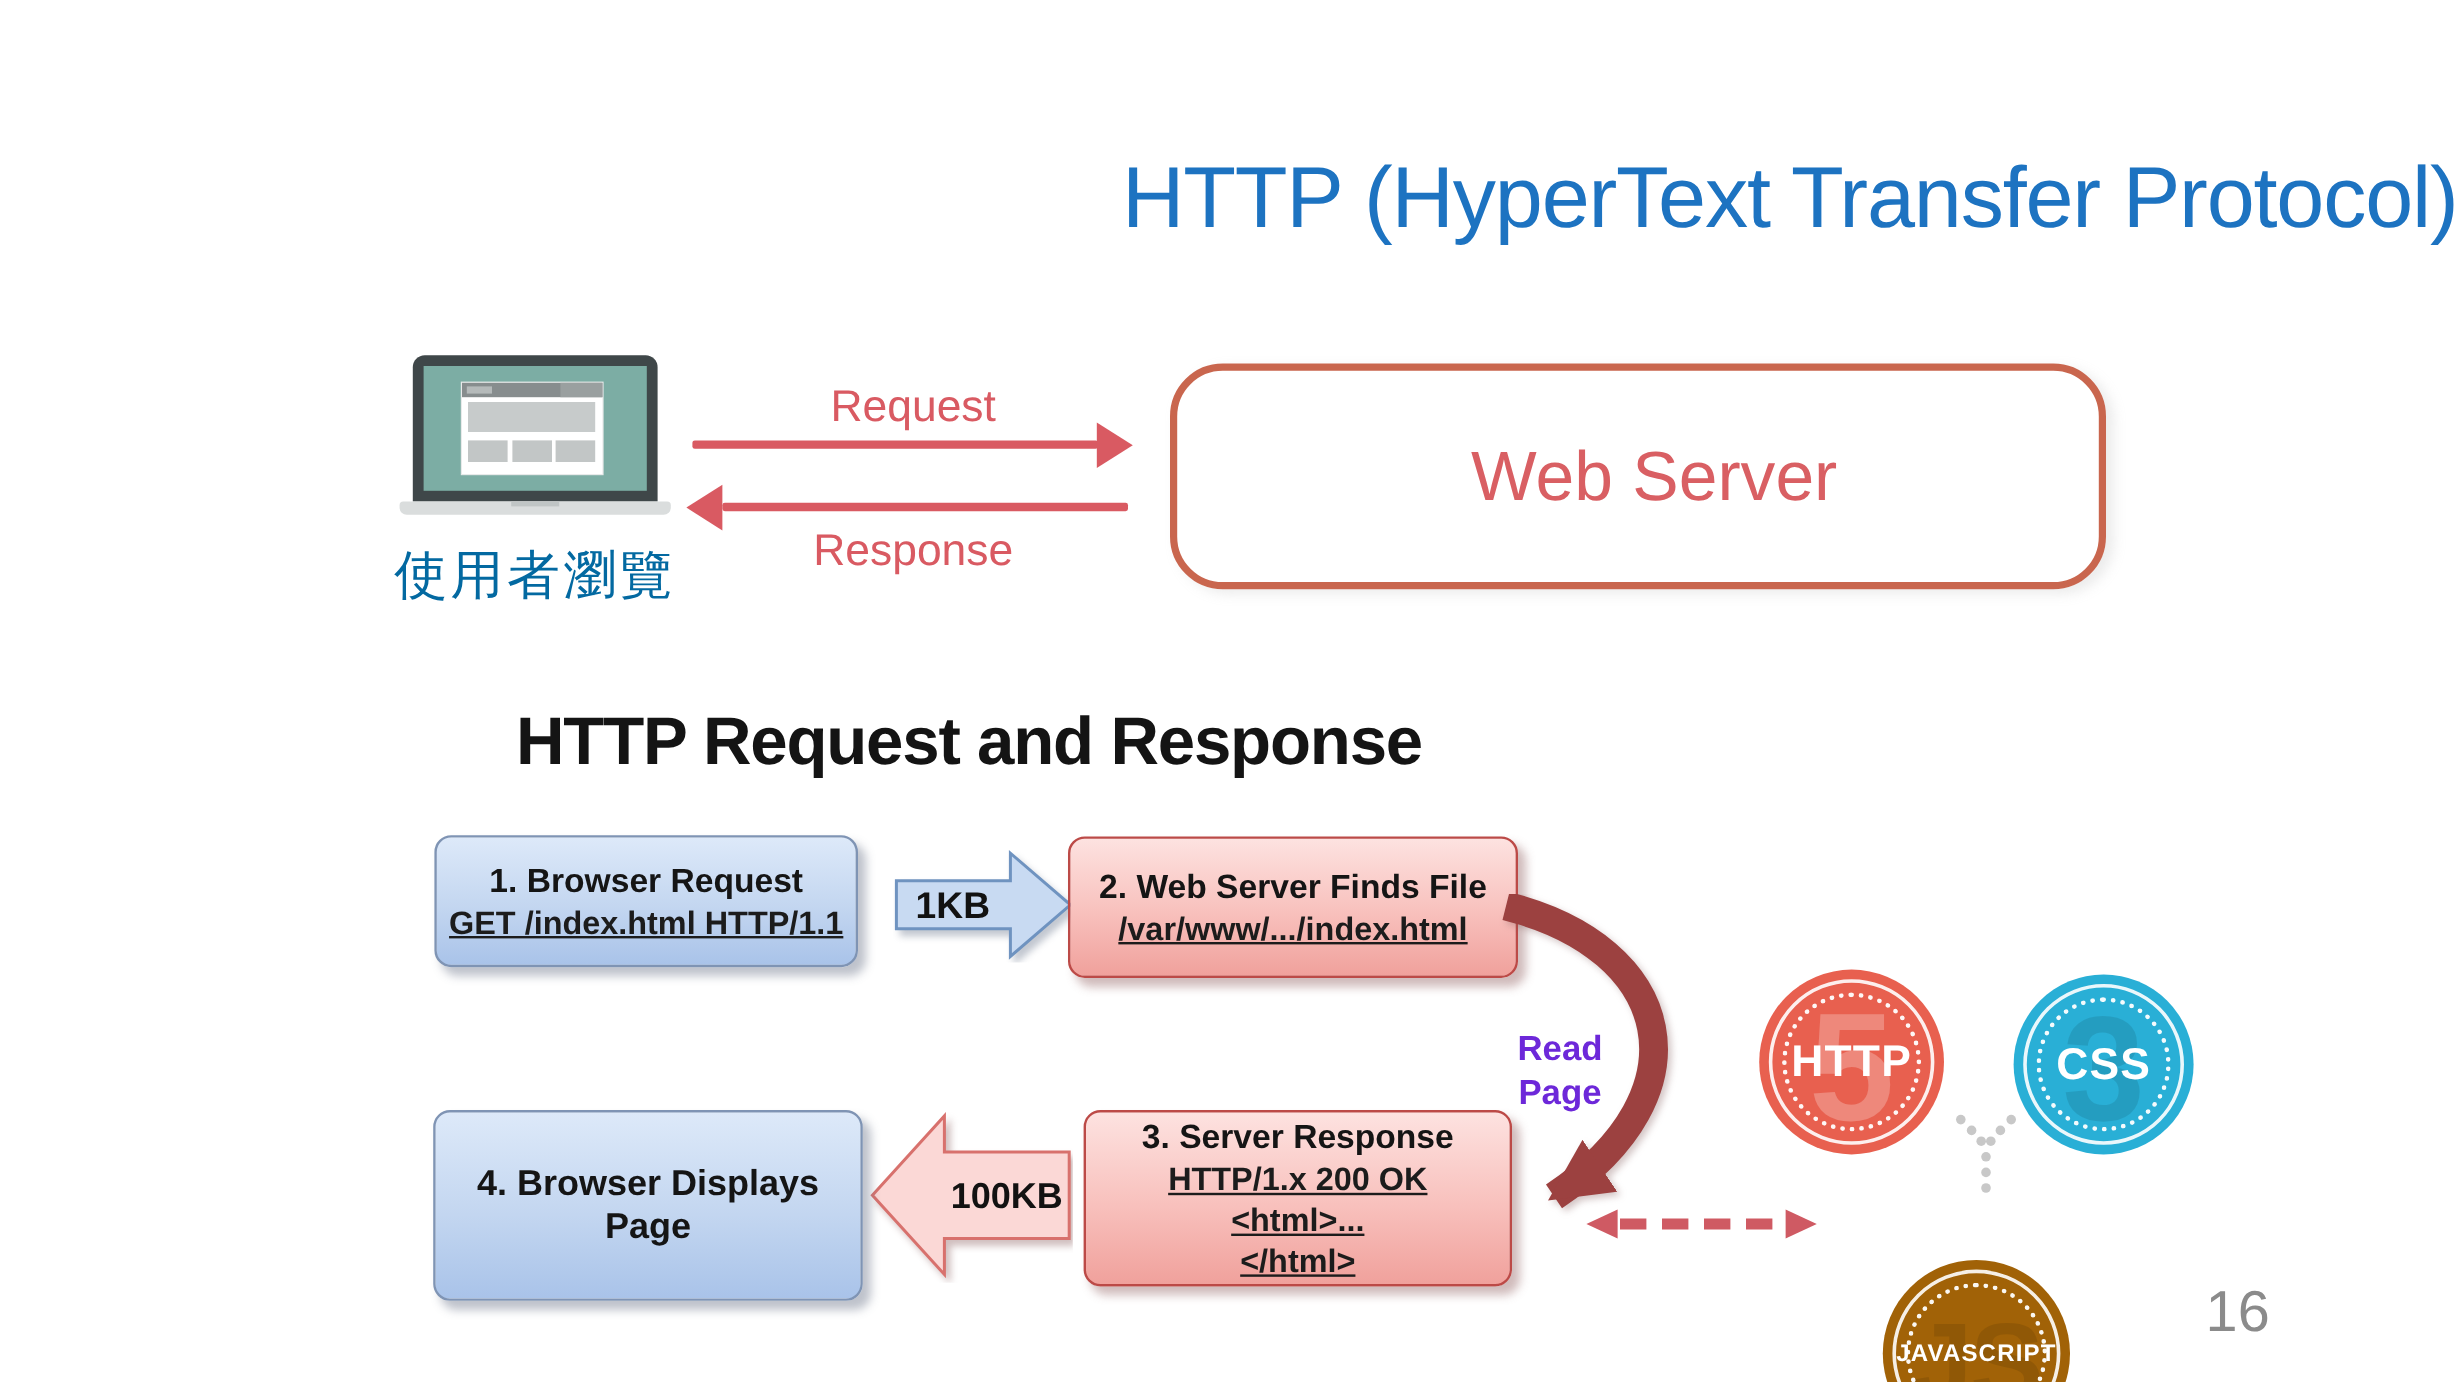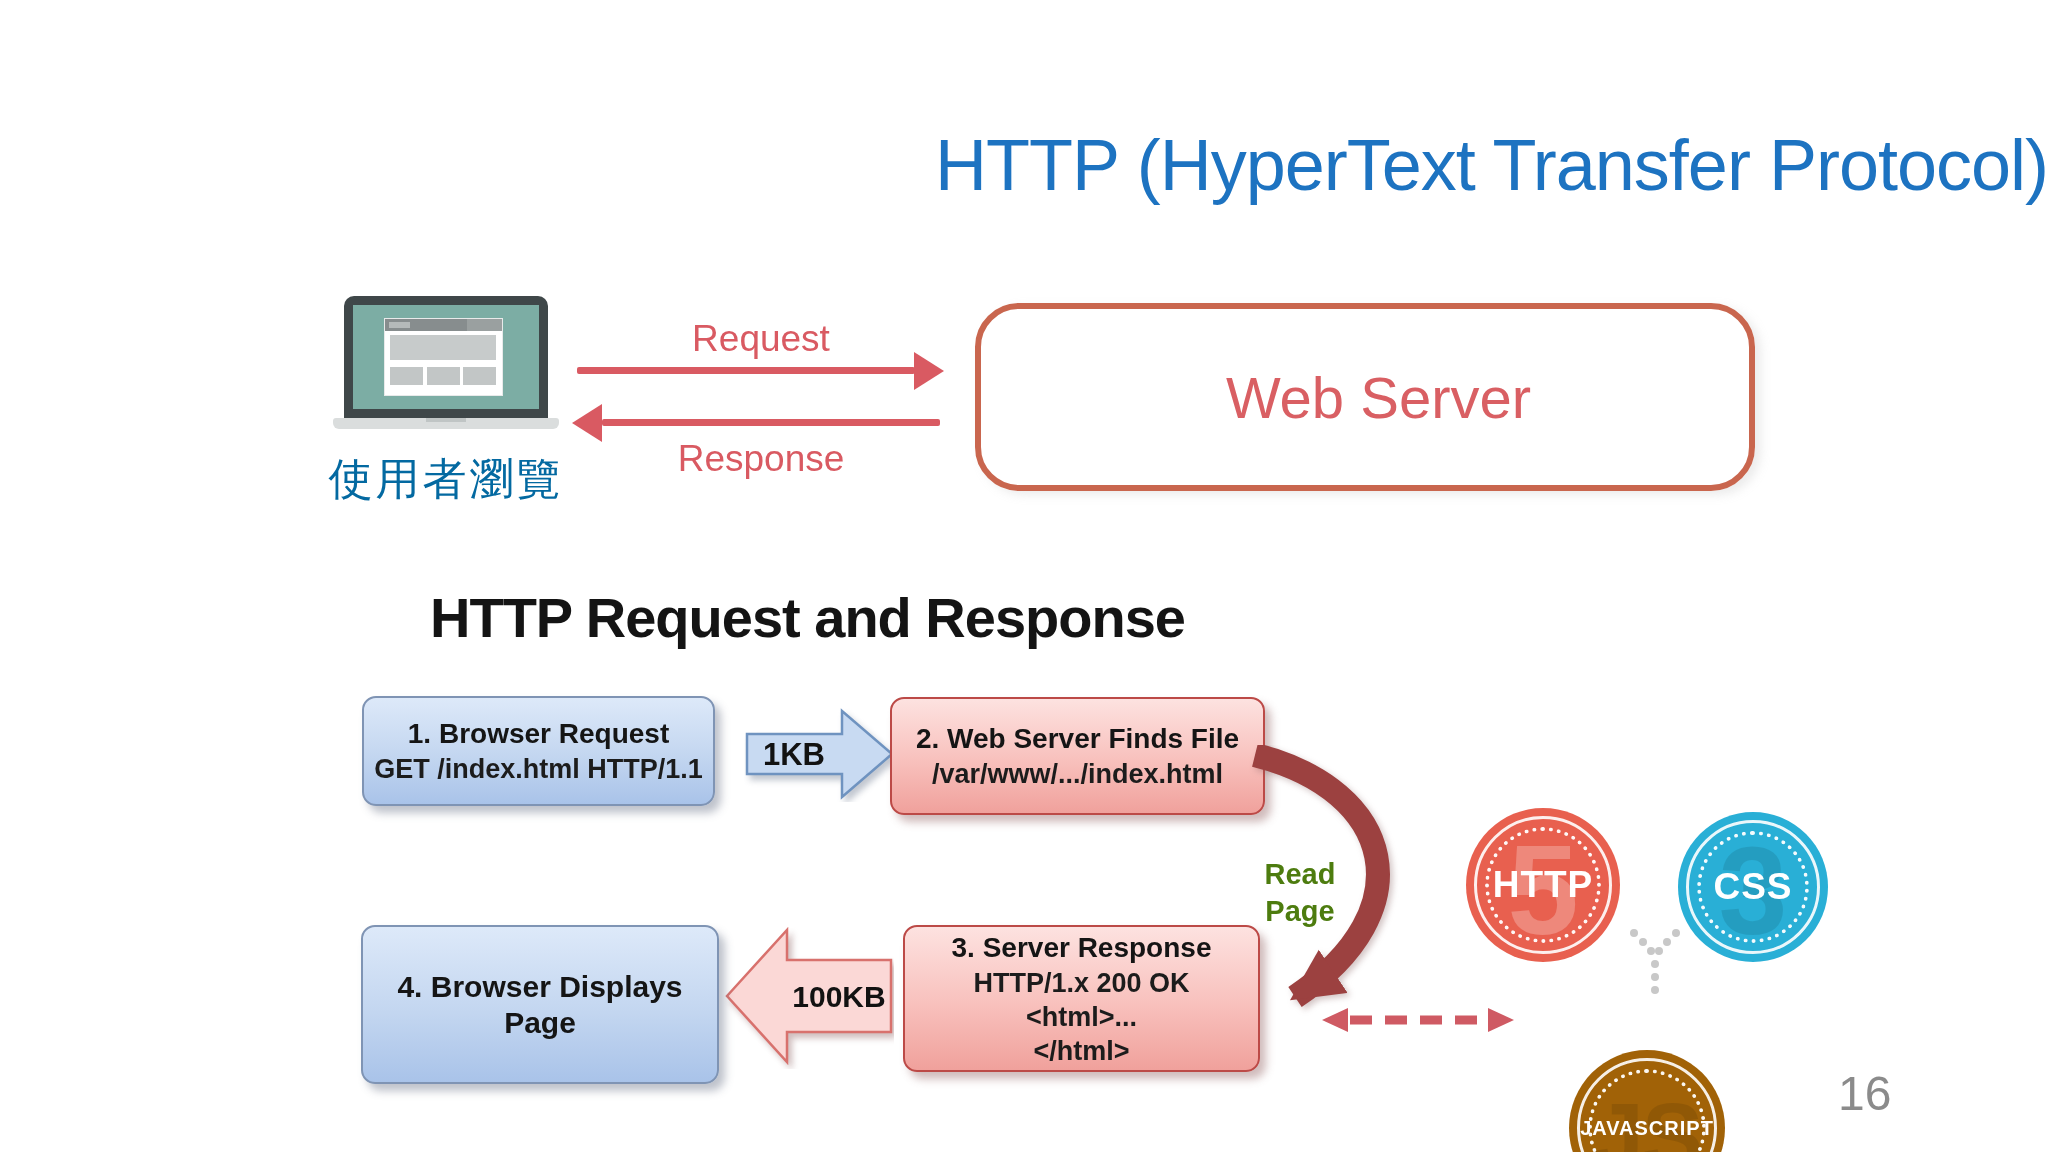--- a/index.html
+++ b/index.html
@@ -53,31 +53,31 @@
                   color:#141414; letter-spacing:-1px; }
 
   
   .fbox { border-radius:14px; display:flex; flex-direction:column; align-items:center;
           justify-content:center; text-align:center; }
   .fbox.blue { background:linear-gradient(to bottom, #dde9f9 0%, #c3d6f0 55%, #a9c3e9 100%);
                border:2px solid #7f94b4; box-shadow:6px 7px 8px rgba(110,120,140,0.45); }
   .fbox.pink { background:linear-gradient(to bottom, #fde2e0 0%, #f8c0bc 55%, #f0a19c 100%);
                border:2px solid #bc4a47; box-shadow:6px 7px 8px rgba(150,105,105,0.45); }
   .fbox-title { font-size:28px; font-weight:700; color:#151515; line-height:36px; }
-  .fbox-line  { font-size:27px; font-weight:600; color:#1c1c1c; line-height:34px; }
+  .fbox-line  { font-size:27px; font-weight:600; color:#1c1c1c; line-height:34px;text-decoration:underline; }
   .fbox1 { left:362px; top:696px;  width:353px; height:110px; }
   .fbox2 { left:890px; top:697px;  width:375px; height:118px; }
   .fbox3 { left:903px; top:925px;  width:357px; height:147px; }
   .fbox4 { left:361px; top:925px;  width:358px; height:159px;text-align:center; }
 
   svg text { font-family:"Liberation Sans", sans-serif; }
 
   
   .read-file { left:1252px; top:856px; width:96px; text-align:center; font-size:29px;
-               font-weight:700; color:#4d7c0f; line-height:37px; }
+               font-weight:700; color:#6d28d9; line-height:37px; }
 
   
   .badge { border-radius:50%; position:absolute; overflow:hidden; }
   .badge-ring  { position:absolute; inset:8px;  border:3px solid rgba(255,255,255,0.9); border-radius:50%; }
   .badge-stars { position:absolute; inset:19px; border:4px dotted rgba(255,255,255,0.95); border-radius:50%; }
   .badge-watermark { position:absolute; inset:0; display:flex; align-items:center; justify-content:center;
                      font-weight:700; }
   .badge-label { position:absolute; inset:0; display:flex; align-items:center; justify-content:center;
                  color:#ffffff; font-weight:700; }
   .badge-html { left:1466px; top:808px; width:154px; height:154px; background:#e8604f; }

